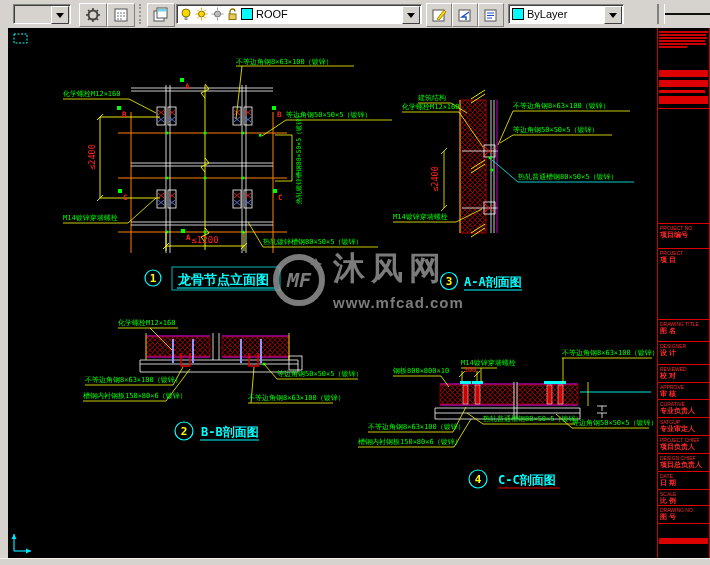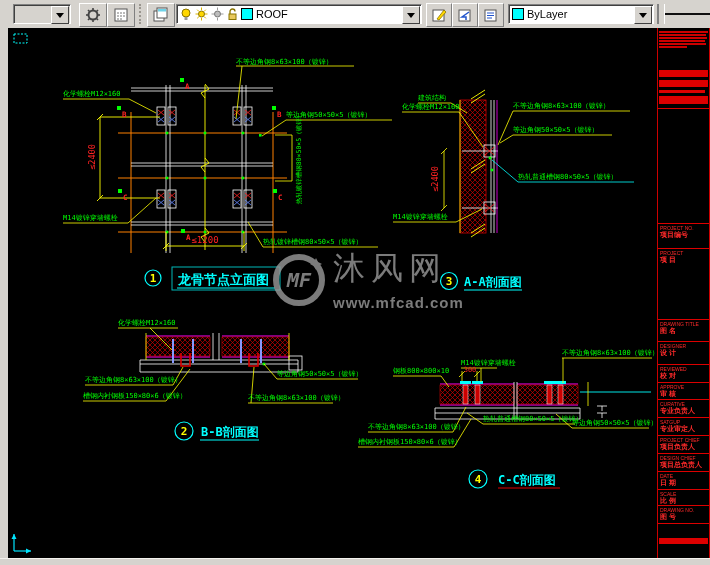--- a/index.html
+++ b/index.html
@@ -24,21 +24,21 @@
         border-left:2px dotted #9a968f;border-right:2px dotted #ffffff;}
   .sep2{position:absolute;top:4px;width:5px;height:20px;border-left:2px solid #808080;
         border-right:1px solid #ffffff;}
   .ltline{position:absolute;left:652px;top:13px;width:54px;height:0;border-top:2px solid #111;}
   
   .canvas{position:absolute;left:8px;top:28px;width:702px;height:530px;background:#000;}
   svg text{font-family:"DejaVu Sans Mono","DejaVu Sans",sans-serif;}
   .watermark{position:absolute;left:262px;top:222px;display:flex;align-items:flex-start;
              opacity:.8;pointer-events:none;z-index:5;}
   .wm-col{margin-left:5px;color:#9a9a9a;}
-  .wm-name{font-size:32px;font-weight:normal;letter-spacing:6px;line-height:36px;}
+  .wm-name{font-size:32px;font-weight:bold;letter-spacing:6px;line-height:36px;}
   .wm-url{font-size:15px;font-weight:bold;letter-spacing:1px;margin-top:8px;}
   
   .titleblock{position:absolute;left:657px;top:28px;width:53px;height:530px;background:#000;
               border-left:1px solid #cc0000;border-right:1px solid #cc0000;box-sizing:border-box;}
   .noteline{height:2px;background:#cc0000;margin:1px 1px 0 1px;}
   .redbar{position:absolute;left:1px;right:1px;background:#dd0000;}
   .redrule{position:absolute;left:0;right:0;height:1px;background:#dd0000;}
   .fields{position:absolute;left:0;right:0;top:195px;}
   .frow{border-top:1px solid #dd0000;padding:1px 2px 0 2px;box-sizing:border-box;overflow:hidden;}
   .fen{font-size:5px;color:#ff2a2a;line-height:6px;white-space:nowrap;}
@@ -139,21 +139,21 @@
       </svg>
     </div>
     <div class="tbtn" style="left:465px;width:24px;">
       <svg width="16" height="16">
         <rect x="2" y="3" width="11" height="11" fill="#fff" stroke="#555"></rect>
         <line x1="4" y1="6" x2="11" y2="6" stroke="#2255cc"></line>
         <line x1="4" y1="8.5" x2="11" y2="8.5" stroke="#2255cc"></line>
         <line x1="4" y1="11" x2="9" y2="11" stroke="#2255cc"></line>
       </svg>
     </div>
-    <div class="combo" style="left:495px;width:146px;">
+    <div class="combo" style="left:495px;width:116px;">
       <span style="width:10px;height:10px;background:#00ffff;border:1px solid #000;display:inline-block;"></span>
       <span>ByLayer</span>
       <span class="arrowbtn">
           <span class="tri"></span>
         </span>
     </div>
     <div class="sep2" style="left:644px;"></div>
     <div class="ltline"></div>
   </div>
 

